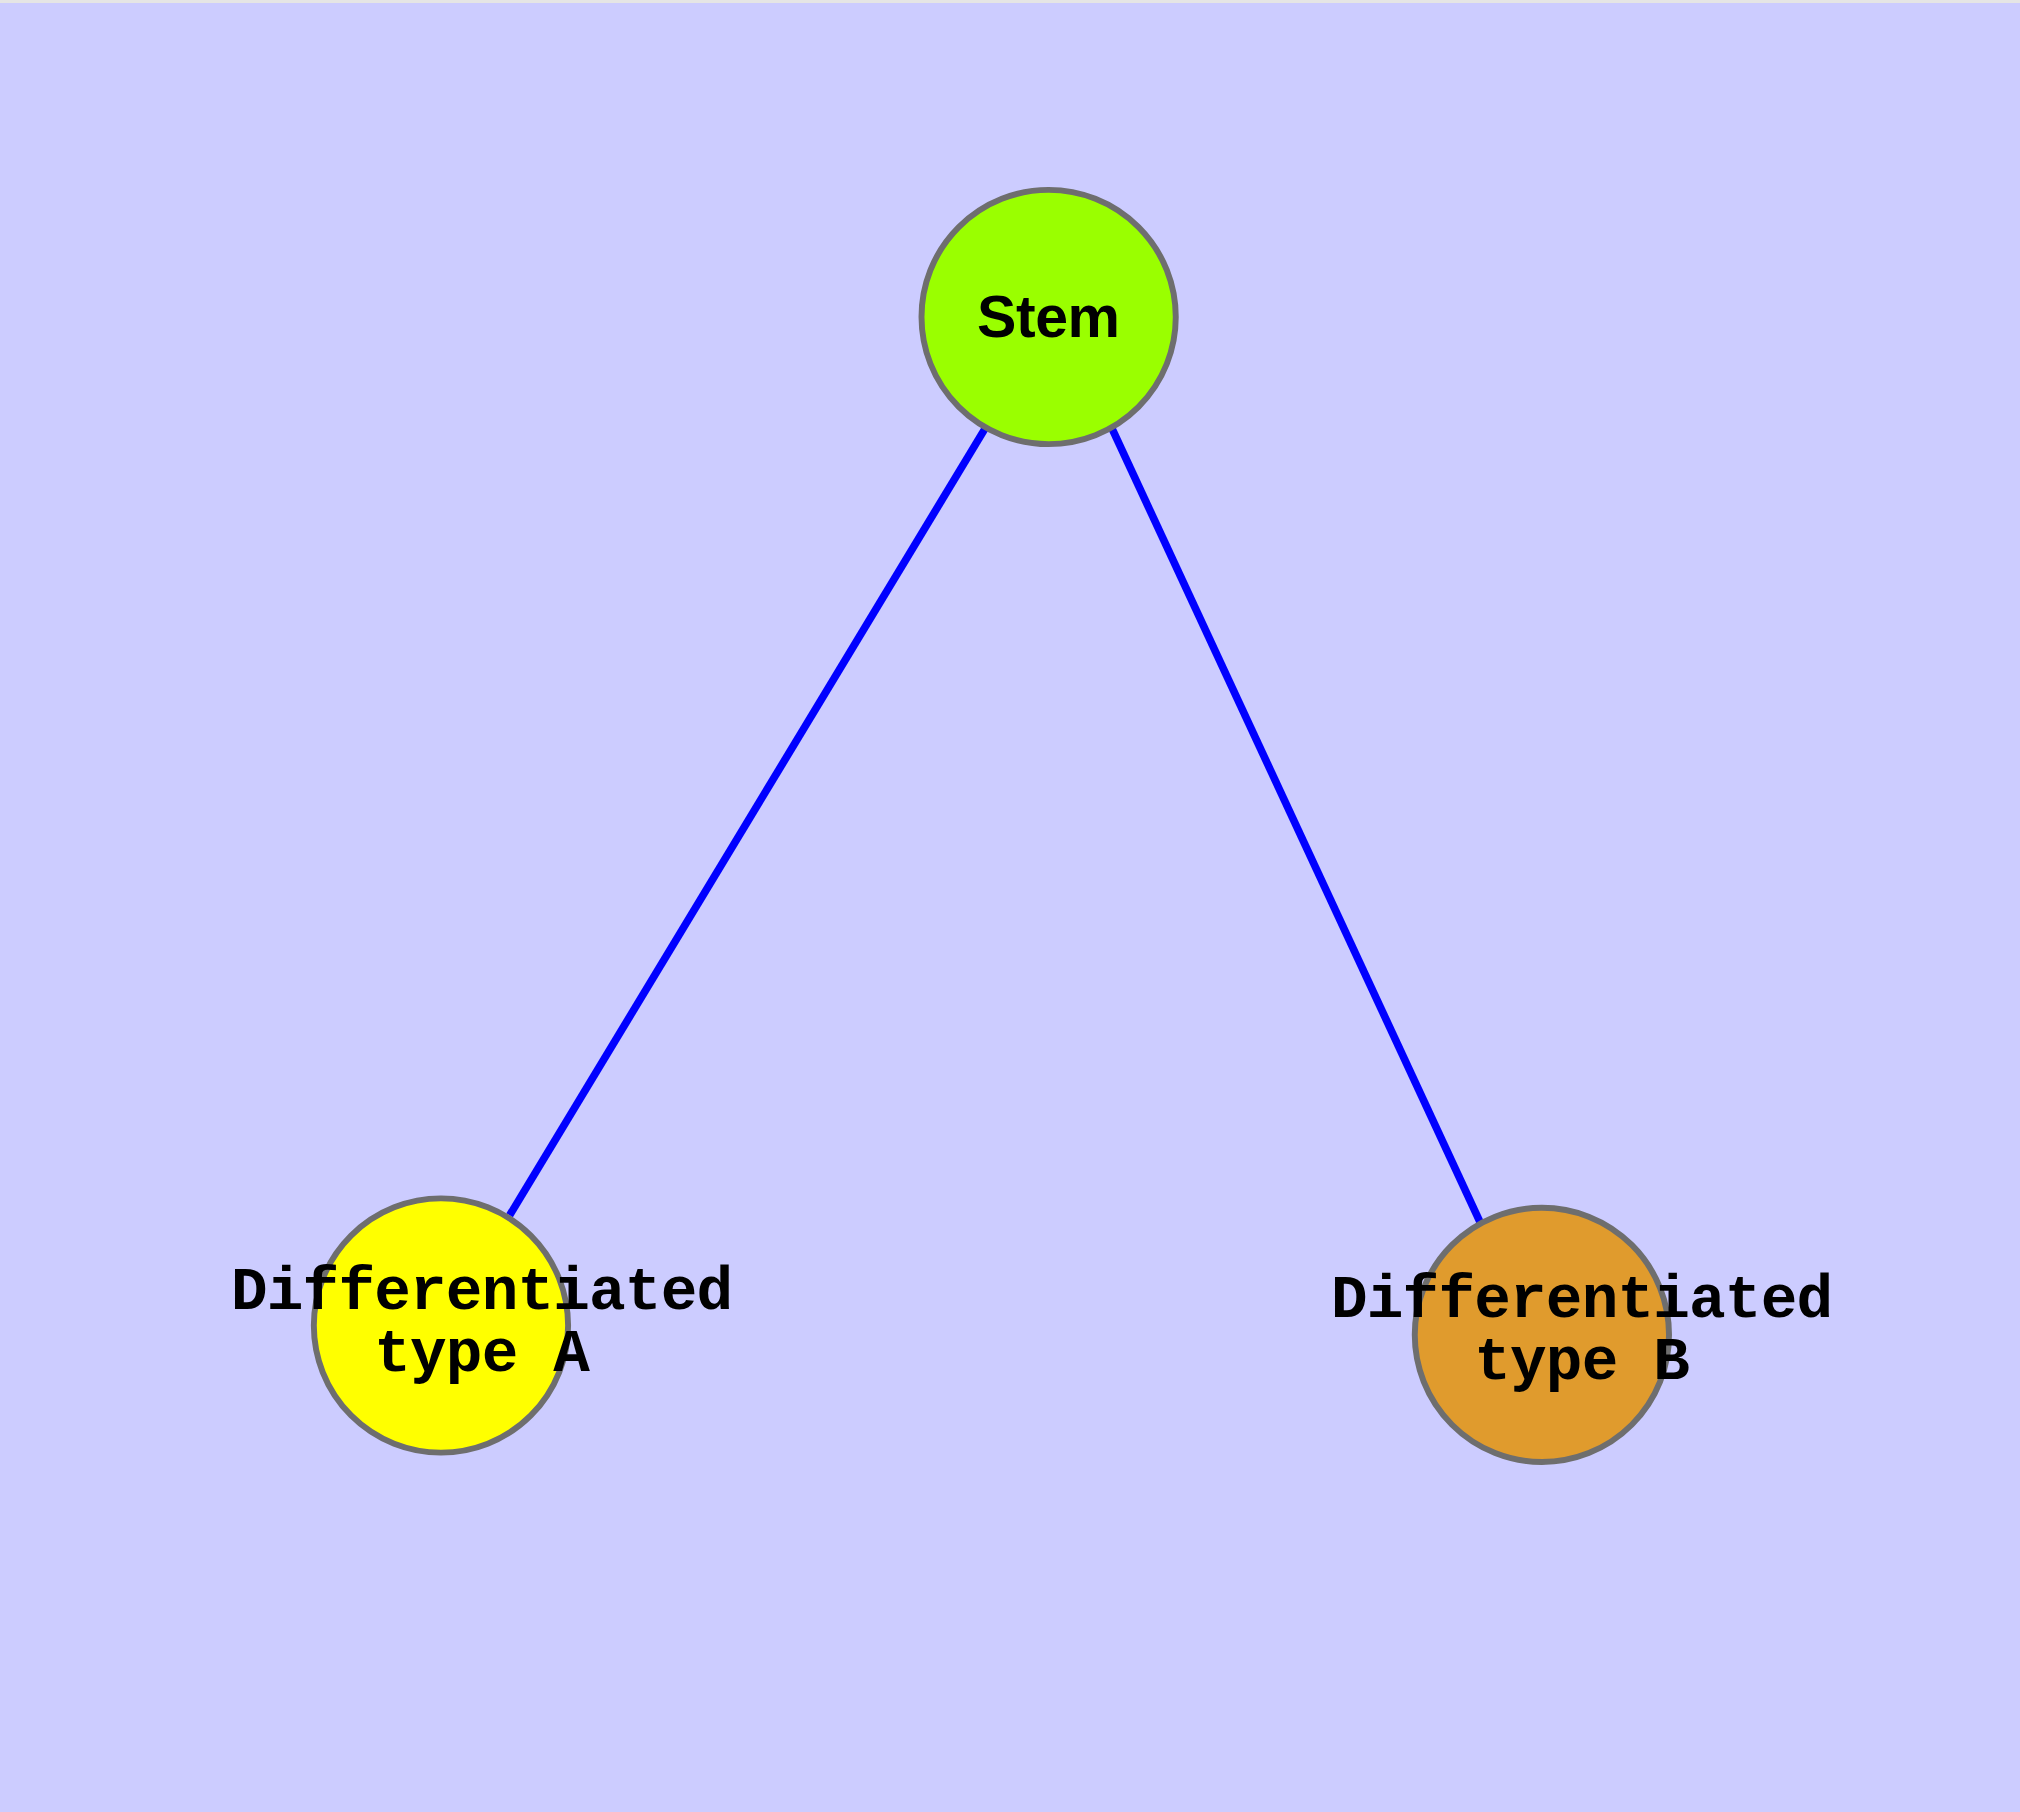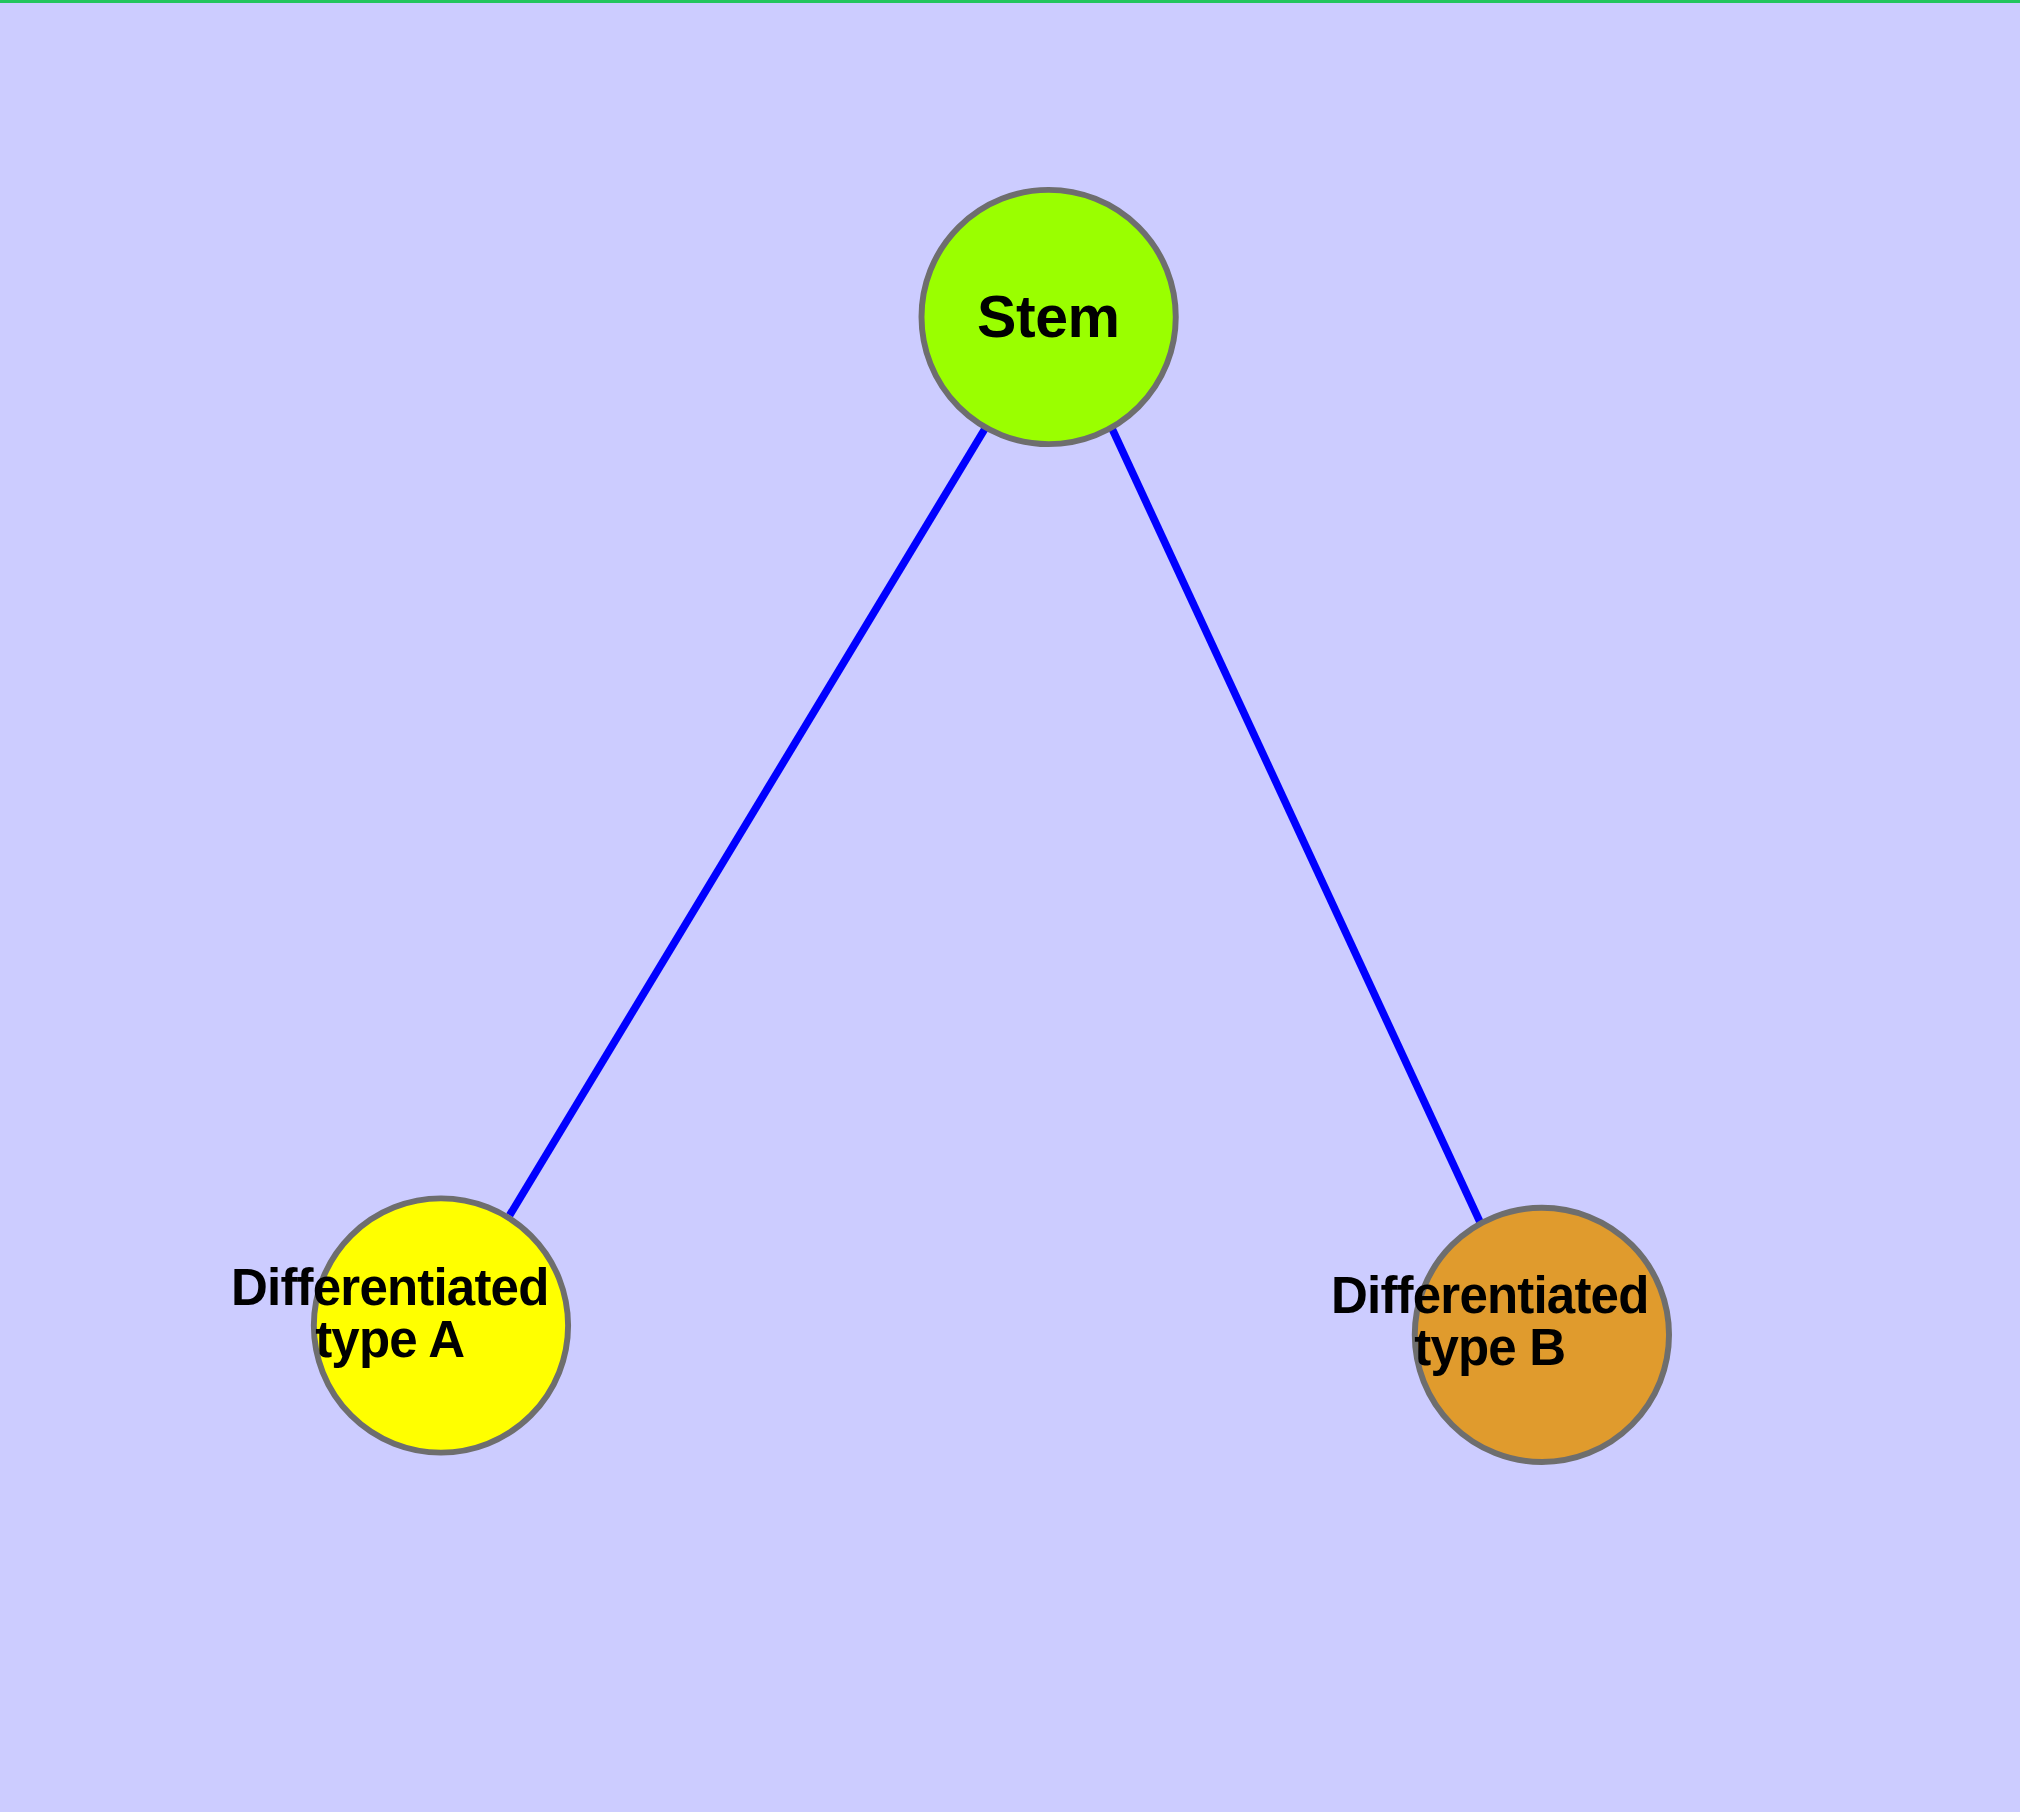--- a/index.html
+++ b/index.html
@@ -39,28 +39,29 @@
     line-height: 1.02;
     white-space: pre;
     pointer-events: none;
     -webkit-font-smoothing: antialiased;
   }
   .label-stem {
     font-size: 59px;
     letter-spacing: -0.4px;
   }
   .label-leaf {
-    font-size: 51px;
+    font-size: 61px;
     letter-spacing: -0.8px;
+    font-family: Liberation Mono, monospace;
   }
 </style>
 </head>
 <body>
 
-<div id="canvas" style="background: #22c55e;">
+<div id="canvas" style="background: #e5e5e5;">
 
   <div id="plot-area" style="background: rgb(204, 204, 255);"></div>
 
   <svg id="graph-svg" viewBox="0 0 2384 2138">
     <g>
       <line class="edge" x1="1163" y1="504" x2="601" y2="1434" stroke="#0000ff" stroke-width="9" stroke-linecap="butt"></line>
       <line class="edge" x1="1311" y1="504" x2="1747" y2="1444" stroke="#0000ff" stroke-width="9" stroke-linecap="butt"></line>
     </g>
     <g>
       <circle cx="1237" cy="374" r="150" fill="#9aff00" stroke="#6e6e6e" stroke-width="7"></circle>

